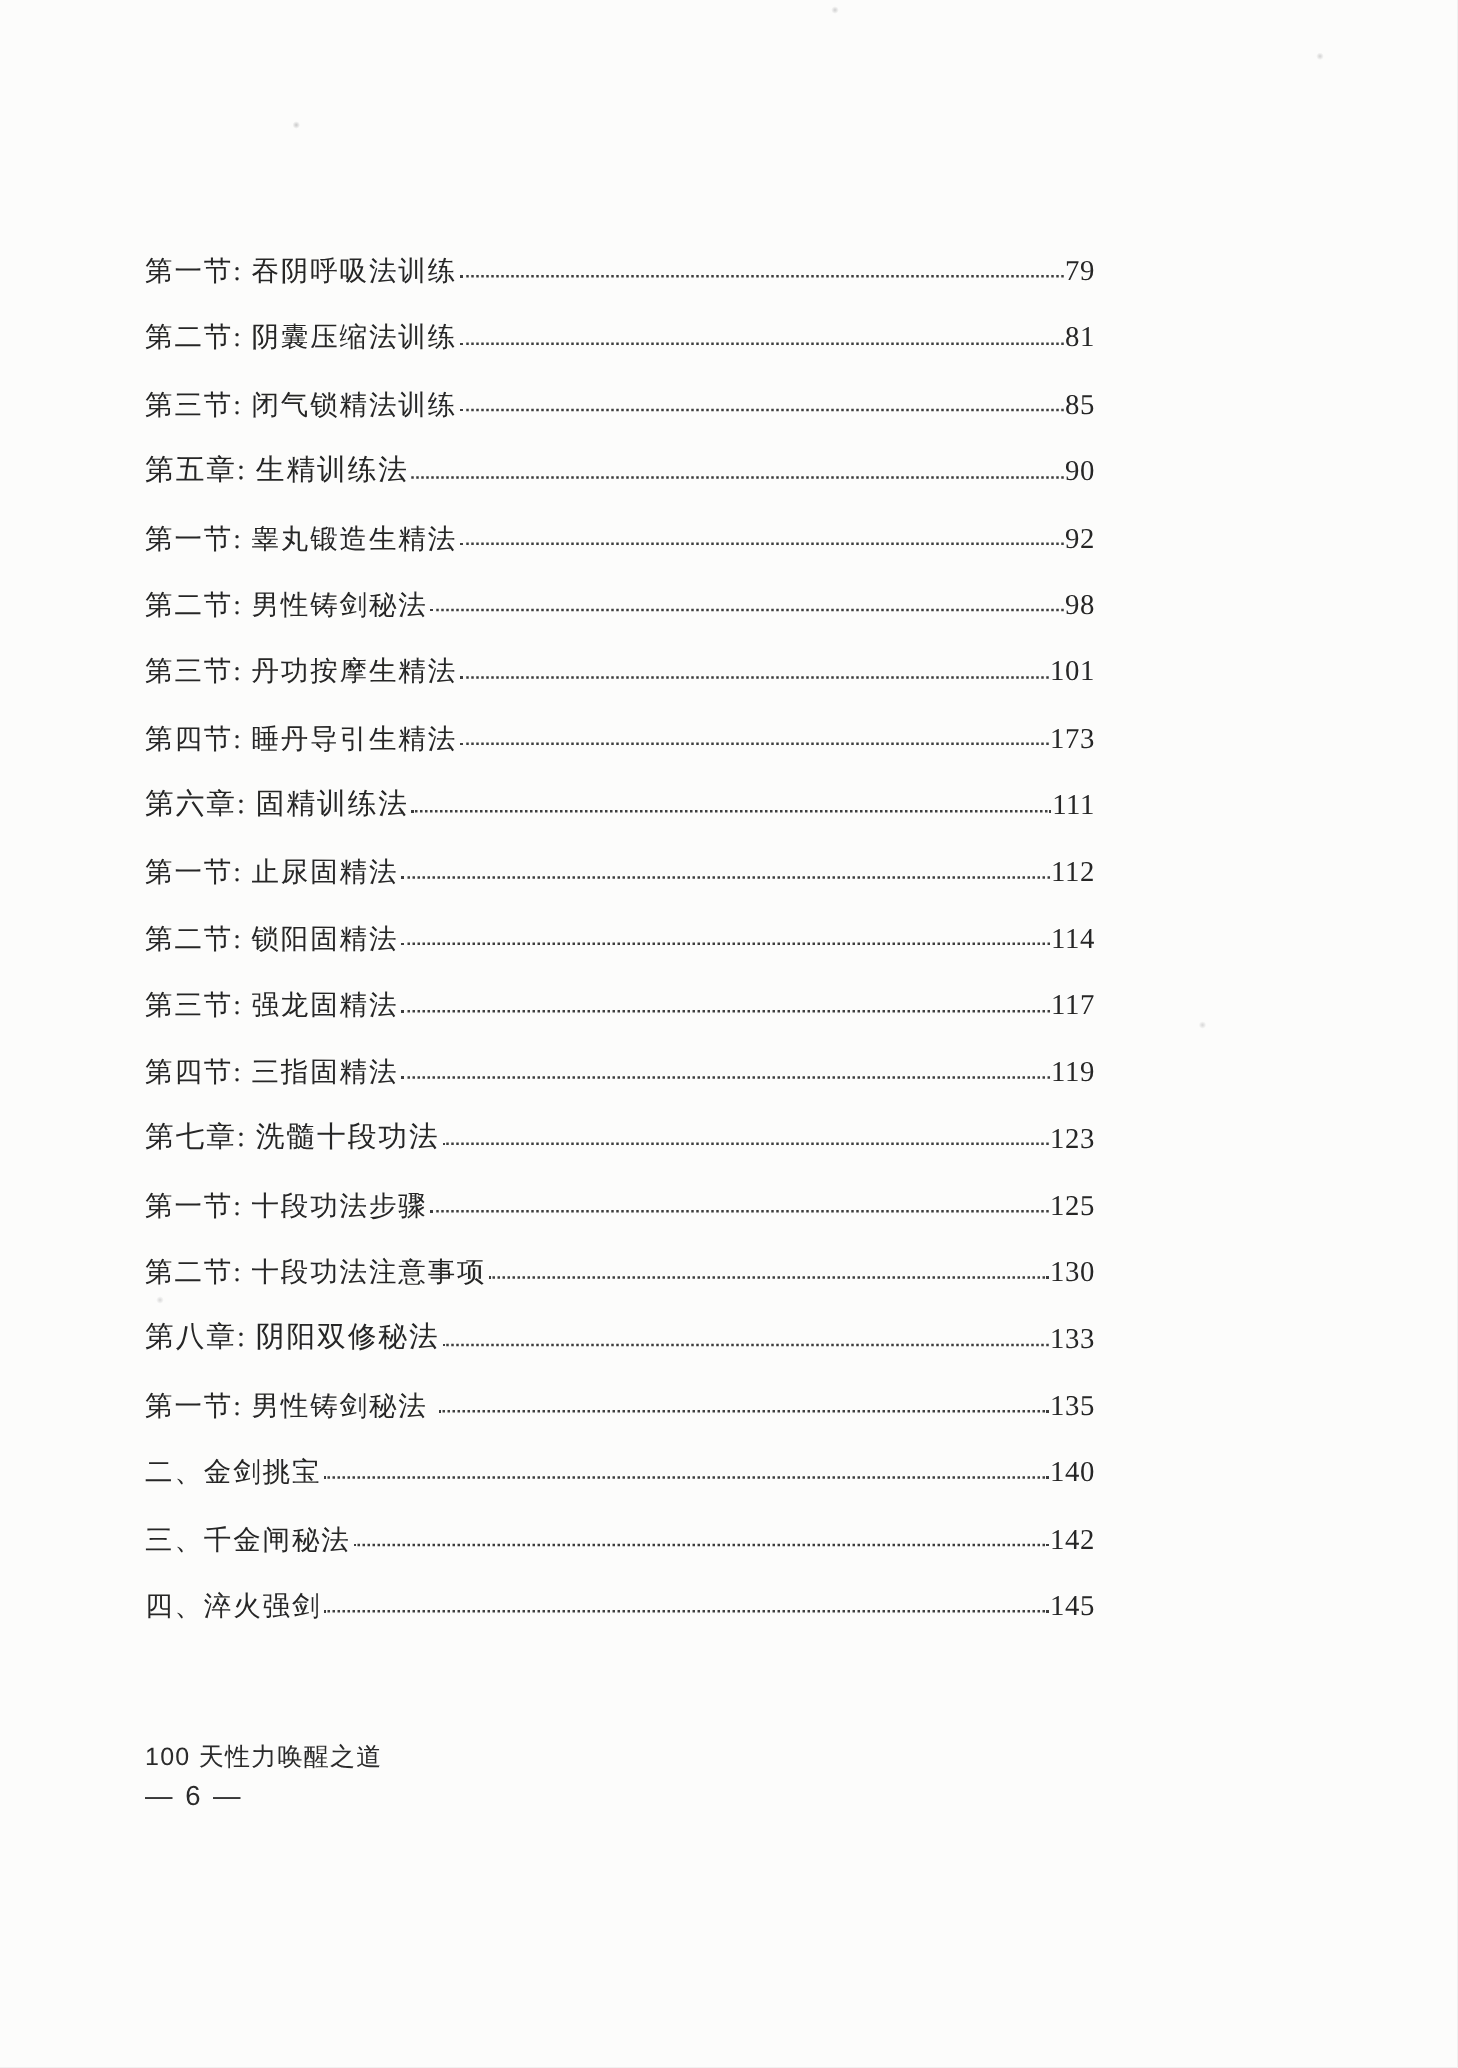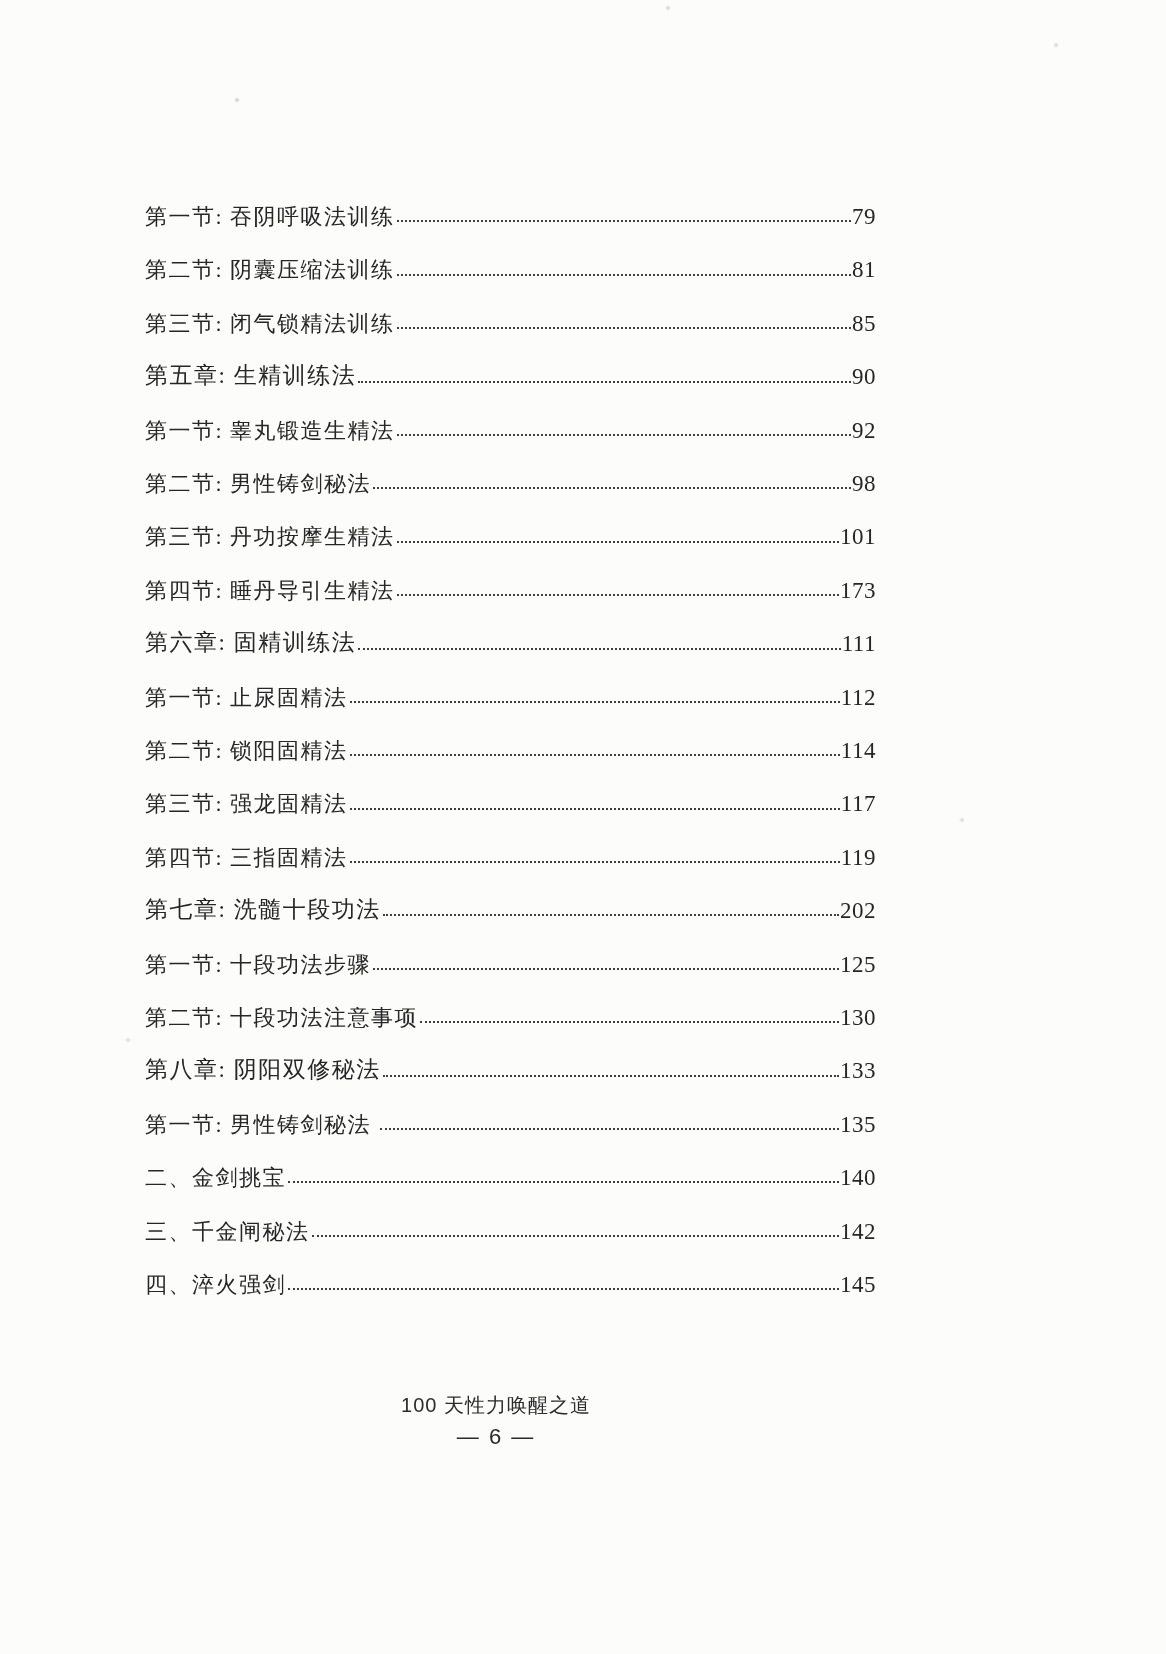--- a/index.html
+++ b/index.html
@@ -36,21 +36,20 @@
     display: flex;
     align-items: flex-end;
     height: 53.4px;
     box-sizing: border-box;
   }
   .toc-label {
     white-space: pre;
     font-size: 22px;
     letter-spacing: 1.5px;
     line-height: 1.15;
-    margin-left: 29px;
   }
   .toc-row.bold .toc-label {
     font-weight: normal;
     font-size: 23px;
   }
   .toc-leader {
     flex: 1 1 auto;
     border-bottom: 2px dotted #3e3e3e;
     margin: 0 1px 7px 2px;
     min-width: 20px;
@@ -59,21 +58,20 @@
     font-size: 23px;
     letter-spacing: 0.5px;
     line-height: 1.1;
     white-space: nowrap;
   }
   .footer {
     position: absolute;
     left: 116px;
     width: 760px;
     top: 1392px;
-    text-align: center;
     font-family: "Liberation Sans", "DejaVu Sans", sans-serif;
     color: #2b2b2b;
   }
   .footer-title {
     font-size: 20px;
     letter-spacing: 1px;
   }
   .footer-page {
     margin-top: 5px;
     font-size: 22px;
@@ -147,21 +145,21 @@
         <span class="toc-page">117</span>
       </div>
       <div class="toc-row">
         <span class="toc-label">第四节: 三指固精法</span>
         <span class="toc-leader"></span>
         <span class="toc-page">119</span>
       </div>
       <div class="toc-row bold">
         <span class="toc-label">第七章: 洗髓十段功法</span>
         <span class="toc-leader"></span>
-        <span class="toc-page">202</span>
+        <span class="toc-page">123</span>
       </div>
       <div class="toc-row">
         <span class="toc-label">第一节: 十段功法步骤</span>
         <span class="toc-leader"></span>
         <span class="toc-page">125</span>
       </div>
       <div class="toc-row">
         <span class="toc-label">第二节: 十段功法注意事项</span>
         <span class="toc-leader"></span>
         <span class="toc-page">130</span>

